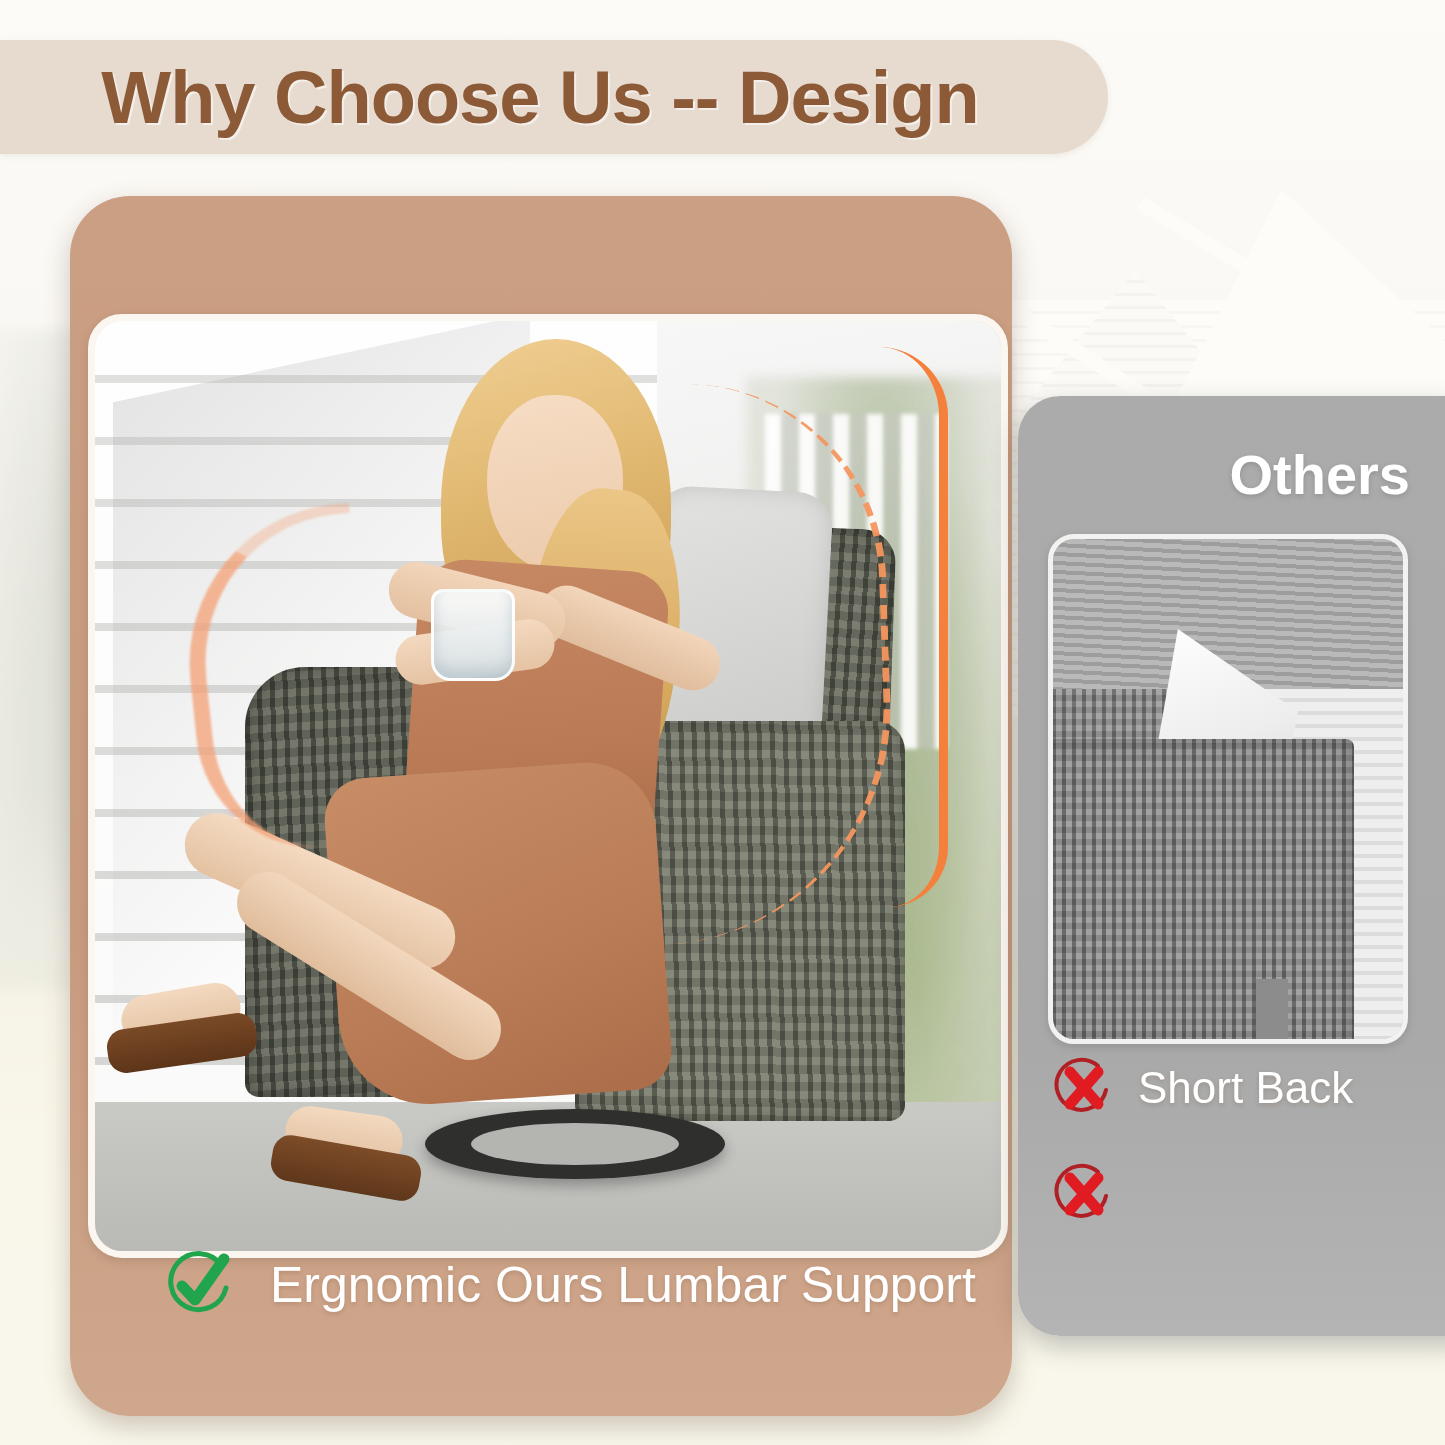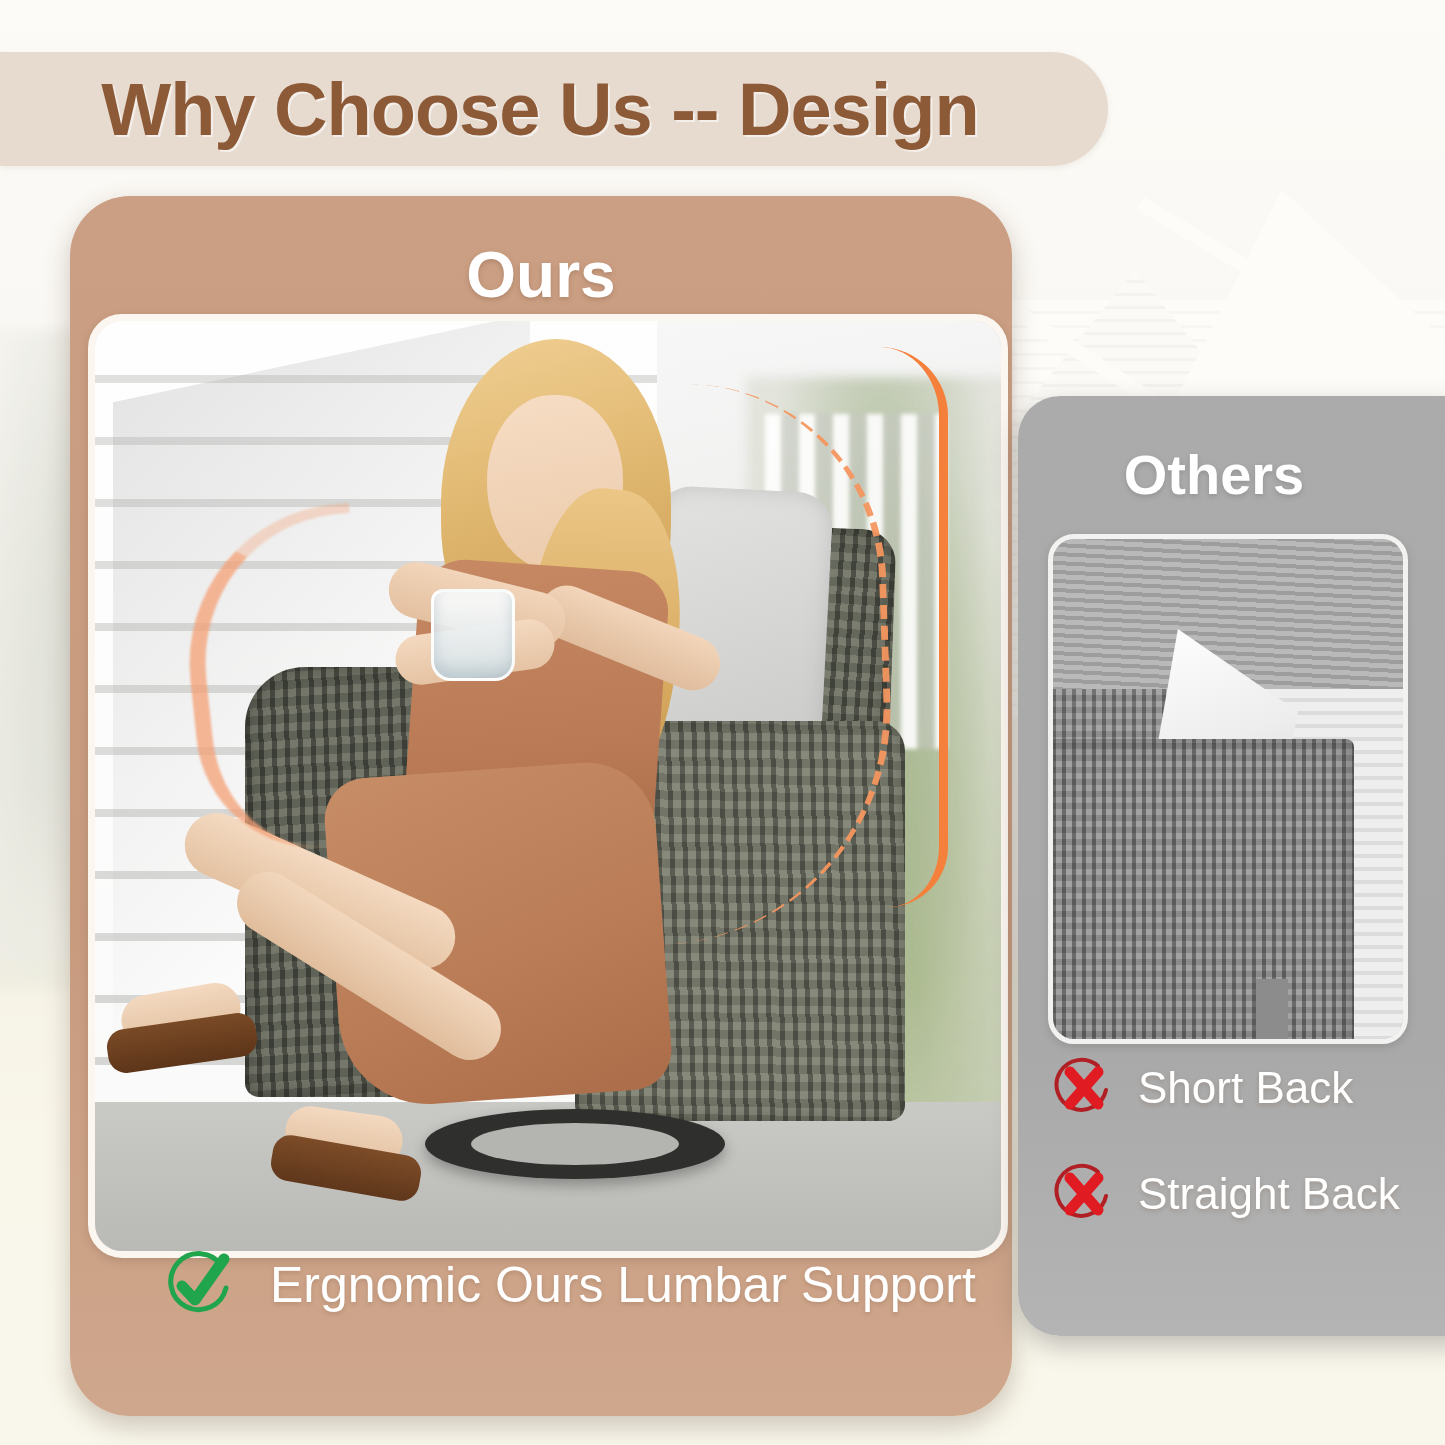--- a/index.html
+++ b/index.html
@@ -33,21 +33,21 @@
   .bg-house .trimA{position:absolute;left:-14px;top:152px;width:340px;height:14px;
     background:#ffffff;transform:rotate(33deg);transform-origin:left center;}
   .bg-house .trimB{position:absolute;left:160px;top:76px;width:330px;height:14px;
     background:#ffffff;transform:rotate(31deg);transform-origin:left center;}
   .bg-roof{position:absolute;left:1040px;top:640px;width:420px;height:240px;
     background:linear-gradient(180deg,#b9b9b9 0%,#c6c6c4 100%);border-radius:0 0 0 120px;}
   .bg-wash{position:absolute;inset:0;background:rgba(252,250,244,.55);}
 
   
   .title-bar{
-    position:absolute;left:0;top:52px;width:1108px;height:114px;
+    position:absolute;left:0;top:40px;width:1108px;height:114px;
     background:#e7dbd0;border-radius:0 62px 62px 0;
     display:flex;align-items:center;justify-content:center;
     box-shadow:0 2px 6px rgba(120,100,85,.10);
   }
   .title-text{
     font-size:74px;font-weight:bold;color:#8d5a37;letter-spacing:-1px;
     white-space:nowrap;padding-right:28px;
     text-shadow:2px 2px 0 rgba(255,255,255,.55);
     font-family:"Liberation Sans","DejaVu Sans",sans-serif;
   }
@@ -199,21 +199,21 @@
   .row-label{font-size:50px;font-weight:normal;color:#ffffff;white-space:nowrap;
     text-shadow:0 2px 4px rgba(120,85,60,.28);}
 
   
   .others-card{
     position:absolute;left:1018px;top:396px;width:470px;height:940px;
     background:linear-gradient(180deg,#ababab 0%,#a9a9a9 70%,#b4b4b4 100%);
     border-radius:42px;
     box-shadow:0 10px 26px rgba(70,70,70,.32);
   }
-  .others-title{position:absolute;left:0;top:46px;width:392px;text-align:center;
+  .others-title{position:absolute;left:0;top:46px;width:392px;text-align:right;
     font-size:56px;font-weight:bold;color:#ffffff;
     text-shadow:0 2px 5px rgba(90,90,90,.30);}
   .others-photo{position:absolute;left:30px;top:138px;width:350px;height:500px;
     border-radius:26px;border:5px solid #f2f2f0;overflow:hidden;
     background:#c9c9c9;box-shadow:0 3px 9px rgba(70,70,70,.2);}
   .op-sky{position:absolute;left:0;top:0;width:100%;height:34%;
     background:repeating-linear-gradient(3deg,#9d9d9d 0px,#9d9d9d 4px,#b9b9b9 4px,#b9b9b9 9px);}
   .op-wall{position:absolute;left:0;top:30%;width:100%;height:70%;
     background:repeating-linear-gradient(180deg,#eeeeee 0px,#eeeeee 9px,#dcdcdc 9px,#dcdcdc 13px);}
   .op-sofa{position:absolute;left:-6%;top:40%;width:92%;height:62%;
@@ -255,21 +255,20 @@
     </div>
     <div class="bg-roof"></div>
     <div class="bg-wash"></div>
   </div>
 
   <div class="title-bar">
     <div class="title-text">Why Choose Us -- Design</div>
   </div>
 
   <div class="ours-card">
-    <div class="ours-title">Ours</div>
 
     <div class="ours-photo">
       <div class="photo-inner">
         <div class="pw"></div>
         <div class="pw-slats"></div>
         <div class="pw-shadow"></div>
         <div class="pw-green"></div>
         <div class="pw-rail"></div>
         <div class="pw-floor"></div>
 
@@ -348,19 +347,18 @@
         <div class="row-label">Short Back</div>
       </div>
 
       <div class="row-x">
         <div class="icon-x">
           <svg width="64" height="64" viewBox="0 0 64 64">
             <path d="M46 10 A25 25 0 1 0 54 34" fill="none" stroke="#b01f24" stroke-width="4" stroke-linecap="round"></path>
             <path d="M18 16 L46 48 M46 16 L18 48" fill="none" stroke="#e11b22" stroke-width="11" stroke-linecap="round"></path>
           </svg>
         </div>
-        <div class="row-label">Straight Back</div>
       </div>
 
     </div>
   </div>
 
 </div>
 
 </body></html>

